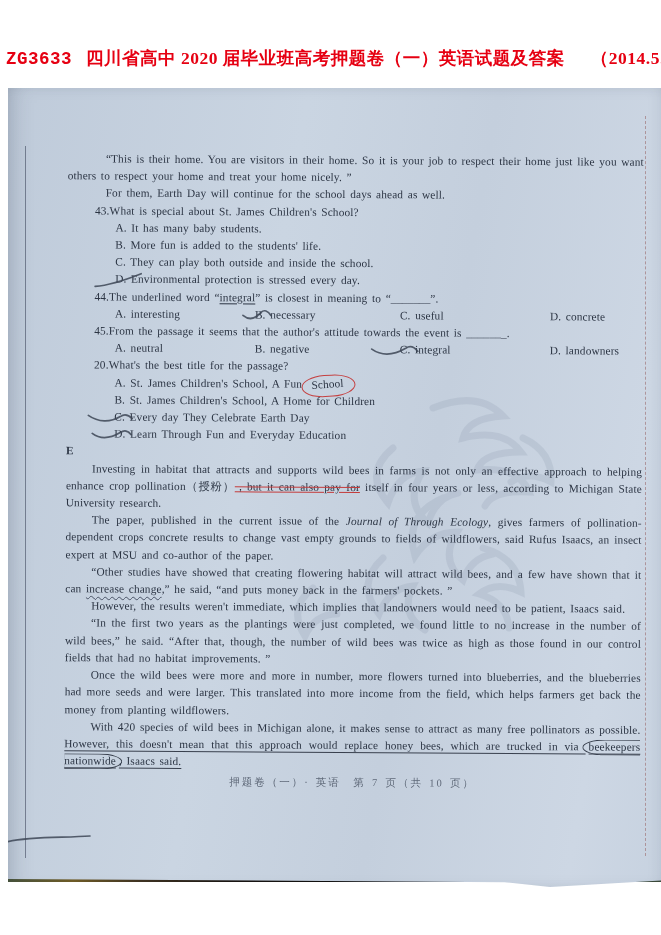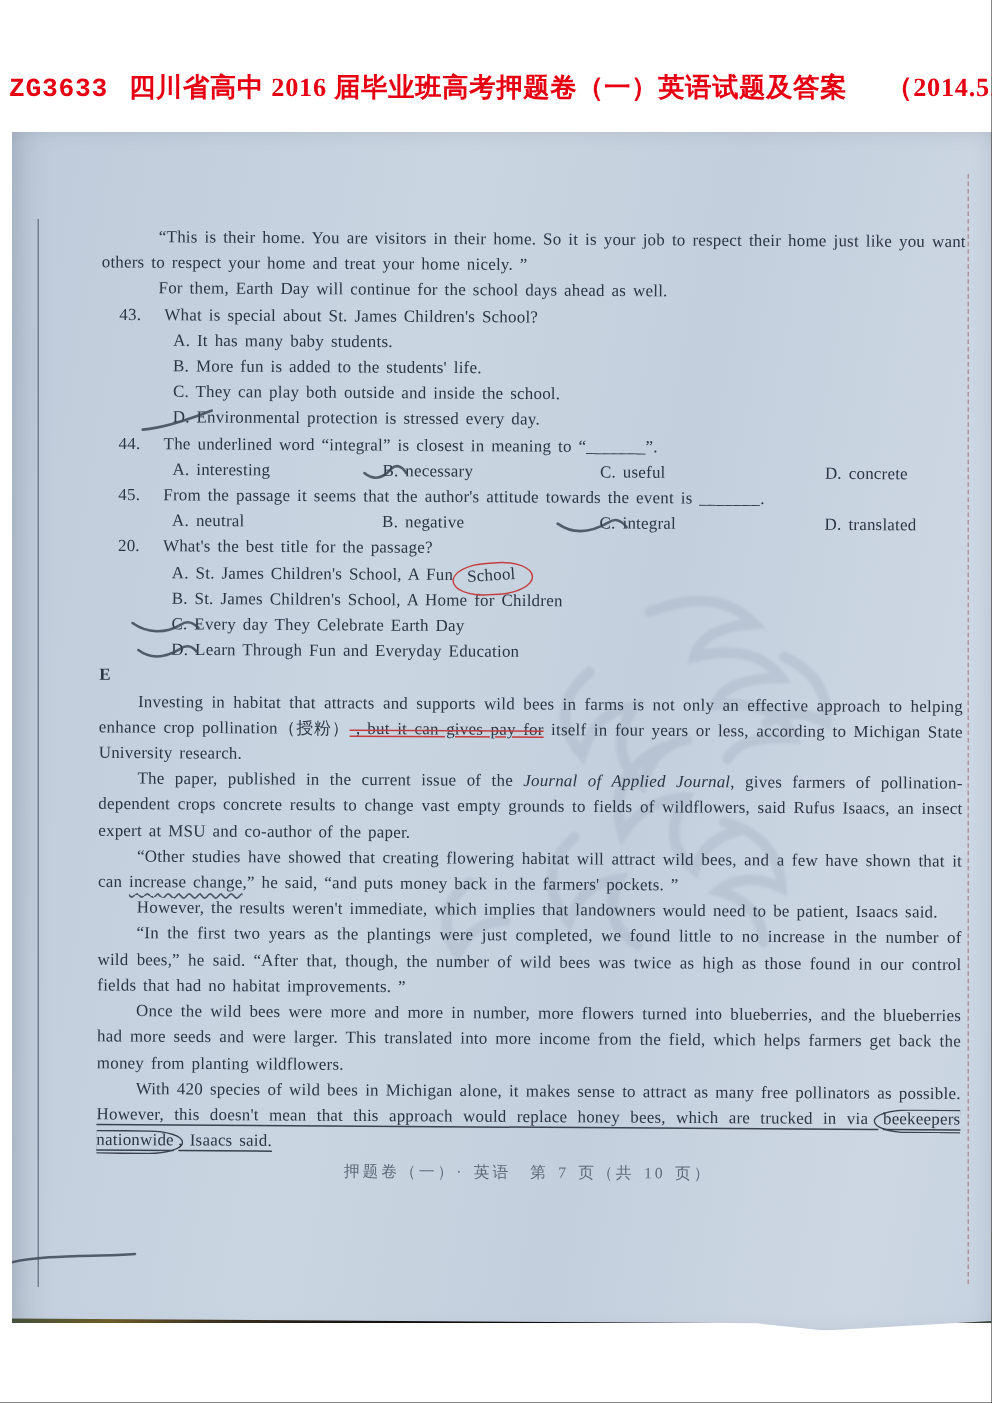--- a/index.html
+++ b/index.html
@@ -34,49 +34,49 @@
   
   .content{
     position:absolute;left:58px;top:64px;width:576px;
     font-size:11.3px;line-height:17.2px;color:#2c3544;letter-spacing:.15px;word-spacing:1.6px;
     transform:rotate(.35deg);
   }
   .content p{margin:0;text-align:justify;}
   .indent{text-indent:38px;}
   .pindent{text-indent:26px;}
   .qline{display:flex;margin:0;}
-  .qnum{flex:0 0 30px;margin-left:12px;}
+  .qnum{flex:0 0 30px;margin-left:12px;text-align:right;}
   .qtext{flex:1;}
   .optlist{padding-left:48px;}
   .optrow{display:grid;grid-template-columns:140px 145px 150px 1fr;padding-left:48px;}
   .opt{position:relative;white-space:nowrap;}
   .section-label{text-align:center;font-weight:bold;letter-spacing:1px;margin:0;}
   .footer{
     text-align:center;font-size:10.5px;color:#4c5666;opacity:.85;margin-top:3px;letter-spacing:2px;
   }
   
-  .u-print{text-underline-offset:2px;}
+  .u-print{text-decoration:underline;text-underline-offset:2px;}
   .blank{letter-spacing:0;}
   .italic{font-style:italic;}
   .red-mark{text-decoration:underline line-through;text-decoration-color:#c43c3c;text-decoration-thickness:1.4px;}
   .pen-wavy{text-decoration:underline wavy;text-decoration-color:#4a5366;text-underline-offset:3px;text-decoration-thickness:1px;}
   .pen-line{text-decoration:underline;text-decoration-color:#39404e;text-decoration-thickness:1.3px;text-underline-offset:3px;}
   .pen-oval{border:1.4px solid #39404e;border-radius:50%/62%;padding:0 5px 2px 5px;margin:-2px -3px;}
   .red-oval{
     display:inline-block;border:1.8px solid #c54040;border-radius:50%/58%;
     padding:0 11px 3px 9px;margin:-4px -8px -5px -5px;transform:rotate(-4deg);
   }
   svg.pen{position:absolute;pointer-events:none;}
   .pen path{fill:none;stroke:#3d4756;stroke-width:1.7;stroke-linecap:round;opacity:.85;}
 </style>
 </head>
 <body>
 
 <div class="doc-header">
-  <span class="code">ZG3633</span><span>四川省高中 2016 届毕业班高考押题卷（一）英语试题及答案</span><span class="date">（2014.5.20）</span>
+  <span class="code">ZG3633</span><span>四川省高中 2020 届毕业班高考押题卷（一）英语试题及答案</span><span class="date">（2014.5.20）</span>
 </div>
 
 <div class="photo">
   <div class="desk"></div>
   <div class="paper">
     <div class="margin-line-left"></div>
     <div class="margin-line-right"></div>
 
     <svg class="watermark" width="430" height="290" viewBox="0 0 430 290">
       <g fill="none" stroke="#8492a6" stroke-width="7" opacity=".38" stroke-linecap="round">
@@ -133,21 +133,21 @@
       </div>
       <div class="optrow">
         <span class="opt">A. neutral</span>
         <span class="opt">B. negative</span>
         <span class="opt">
           <svg class="pen" width="52" height="17" style="left:-30px;top:0;">
               <path d="M2 8 C12 15 24 14 36 7 C40 4 44 5 48 10"></path>
             </svg>
           <span>C. integral</span>
         </span>
-        <span class="opt">D. translated</span>
+        <span class="opt">D. landowners</span>
       </div>
 
       <div class="qline">
         <span class="qnum">20.</span>
         <span class="qtext">What's the best title for the passage?</span>
       </div>
       <div class="optlist">
         <div><span>A. St. James Children's School, A Fun </span><span class="red-oval">School</span></div>
         <div>B. St. James Children's School, A Home for Children</div>
         <div class="opt">
@@ -159,22 +159,22 @@
         <div class="opt">
           <svg class="pen" width="44" height="17" style="left:-24px;top:0;">
               <path d="M2 8 C10 14 20 13 30 7 C34 4 38 5 41 9"></path>
             </svg>
           <span>D. Learn Through Fun and Everyday Education</span>
         </div>
       </div>
 
       <p class="section-label">E</p>
 
-      <p class="pindent"><span>Investing in habitat that attracts and supports wild bees in farms is not only an effective approach to helping enhance crop pollination（授粉）</span><span class="red-mark">，but it can gives pay for</span><span> itself in four years or less, according to Michigan State University research.</span></p>
-      <p class="pindent"><span>The paper, published in the current issue of the </span><span class="italic">Journal of Applied Journal</span><span>, gives farmers of pollination-dependent crops concrete results to change vast empty grounds to fields of wildflowers, said Rufus Isaacs, an insect expert at MSU and co-author of the paper.</span></p>
+      <p class="pindent"><span>Investing in habitat that attracts and supports wild bees in farms is not only an effective approach to helping enhance crop pollination（授粉）</span><span class="red-mark">，but it can also pay for</span><span> itself in four years or less, according to Michigan State University research.</span></p>
+      <p class="pindent"><span>The paper, published in the current issue of the </span><span class="italic">Journal of Through Ecology</span><span>, gives farmers of pollination-dependent crops concrete results to change vast empty grounds to fields of wildflowers, said Rufus Isaacs, an insect expert at MSU and co-author of the paper.</span></p>
       <p class="pindent"><span>“Other studies have showed that creating flowering habitat will attract wild bees, and a few have shown that it can </span><span class="pen-wavy">increase change</span><span>,” he said, “and puts money back in the farmers' pockets. ”</span></p>
       <p class="pindent">However, the results weren't immediate, which implies that landowners would need to be patient, Isaacs said.</p>
       <p class="pindent">“In the first two years as the plantings were just completed, we found little to no increase in the number of wild bees,” he said. “After that, though, the number of wild bees was twice as high as those found in our control fields that had no habitat improvements. ”</p>
       <p class="pindent">Once the wild bees were more and more in number, more flowers turned into blueberries, and the blueberries had more seeds and were larger. This translated into more income from the field, which helps farmers get back the money from planting wildflowers.</p>
       <p class="pindent"><span>With 420 species of wild bees in Michigan alone, it makes sense to attract as many free pollinators as possible. </span><span class="pen-line">However, this doesn't mean that this approach would replace honey bees, which are trucked in via </span><span class="pen-line"><span class="pen-oval">beekeepers nationwide</span></span><span class="pen-line">, Isaacs said.</span></p>
 
       <div class="footer">押题卷（一）· 英语　第 7 页（共 10 页）</div>
     </div>
 
     <svg class="pen" width="90" height="14" style="left:-4px;top:744px;position:absolute;">

